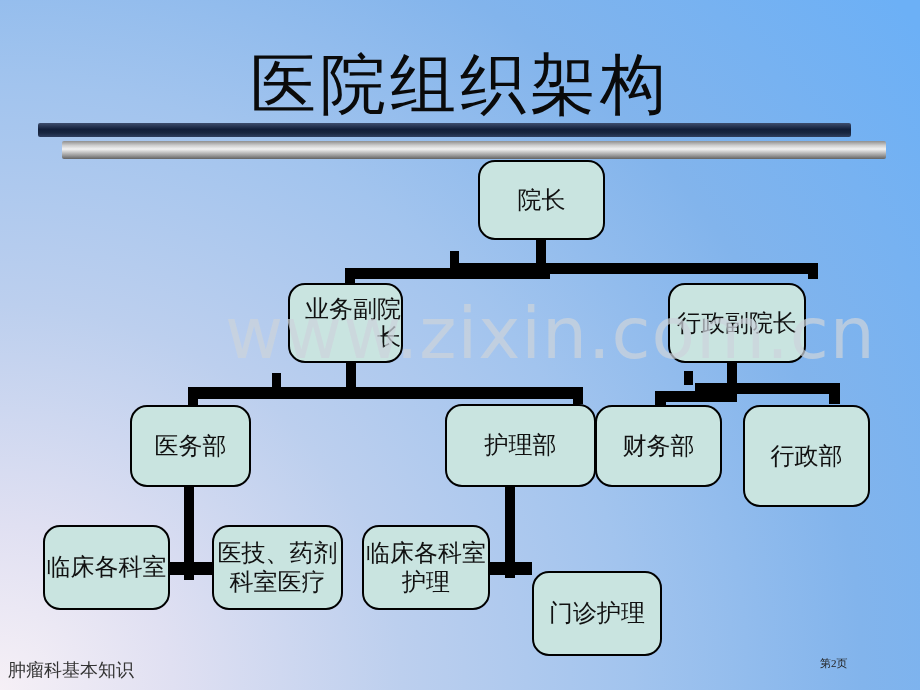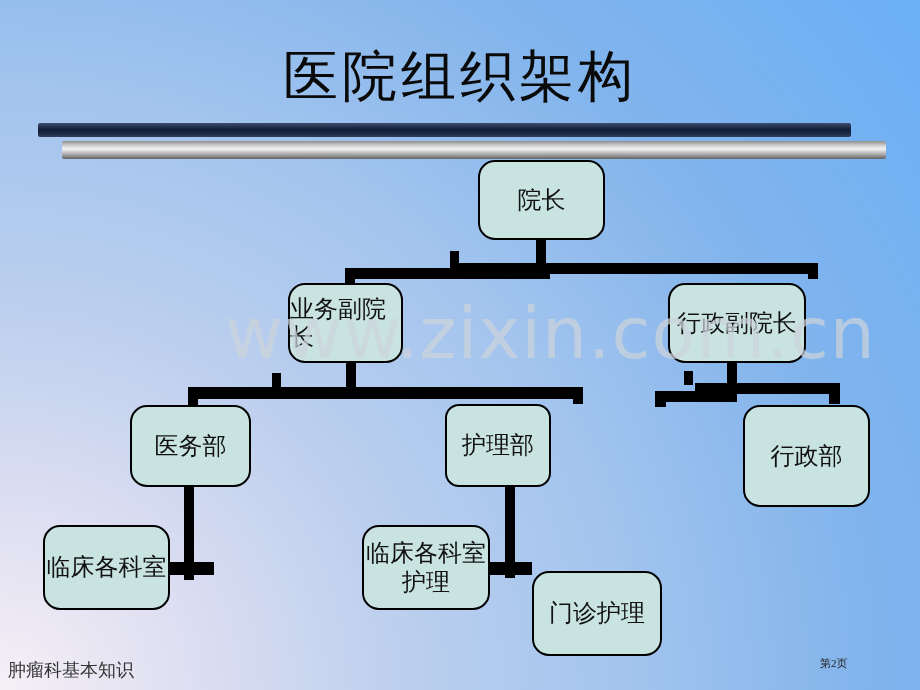--- a/index.html
+++ b/index.html
@@ -8,41 +8,41 @@
     width:920px;height:690px;
     overflow:hidden;
     font-family:"Liberation Serif","DejaVu Serif",serif;
     background:
       radial-gradient(ellipse 1150px 1100px at 0% 100%,
         #f6f0f6 0%, #e0e0f2 15%, #bccfee 35%, #a2c4ee 55%, #82b4ec 75%, #6cb0f6 100%);
   }
   .title{
     position:absolute;left:0;top:40px;width:920px;
     text-align:center;
-    font-size:55px;letter-spacing:4px;color:#0a0a0a;
+    font-size:66px;letter-spacing:4px;color:#0a0a0a;
     font-weight:400;
   }
   .bar-navy{
     position:absolute;left:38px;top:123px;width:813px;height:14px;
     background:linear-gradient(to bottom,#3e4e6e 0%,#121f3a 45%,#18263f 70%,#2e3e5e 100%);
     border-radius:2px;
   }
   .bar-gray{
     position:absolute;left:62px;top:141px;width:824px;height:18px;
     background:linear-gradient(to bottom,#8e8e8e 0%,#cfcfcf 25%,#f2f2f2 45%,#9a9a9a 80%,#636363 100%);
     border-radius:2px;
   }
   .node{
     position:absolute;
     background:#c9e4e0;
     border:2.5px solid #000;
     border-radius:17px;
     display:flex;flex-direction:column;align-items:center;justify-content:center;
     font-size:24px;color:#111;line-height:1.18;
-    text-align:left;
+    text-align:right;
     box-sizing:border-box;
   }
   .conn{position:absolute;background:#000;}
   .watermark{
     position:absolute;left:225px;top:292px;width:470px;
     font-family:"DejaVu Sans","Liberation Sans",sans-serif;
     font-size:71px;color:#cdd4dc;opacity:0.72;
     letter-spacing:1px;white-space:nowrap;
     pointer-events:none;
   }
@@ -99,33 +99,40 @@
   </div>
 
   <div class="node" style="left:668px;top:283px;width:138px;height:80px;">
     <span>行政副院长</span>
   </div>
 
   <div class="node" style="left:130px;top:405px;width:121px;height:82px;">
     <span>医务部</span>
   </div>
 
-  <div class="node" style="left:445px;top:404px;width:106px;height:83px;border-radius:14px;">
+  <div class="node" style="left:445px;top:404px;width:151px;height:83px;">
     <span>护理部</span>
   </div>
 
+  <div class="node" style="left:595px;top:405px;width:127px;height:82px;">
+    <span>财务部</span>
+  </div>
 
   <div class="node" style="left:743px;top:405px;width:127px;height:102px;">
     <span>行政部</span>
   </div>
 
   <div class="node" style="left:43px;top:525px;width:127px;height:85px;">
     <span>临床各科室</span>
   </div>
 
+  <div class="node" style="left:212px;top:525px;width:131px;height:85px;">
+    <span>医技、药剂</span>
+    <span>科室医疗</span>
+  </div>
 
   <div class="node" style="left:362px;top:525px;width:128px;height:85px;">
     <span>临床各科室</span>
     <span>护理</span>
   </div>
 
   <div class="node" style="left:532px;top:525px;width:130px;height:85px;margin-top:46px;">
     <span>门诊护理</span>
   </div>
 

